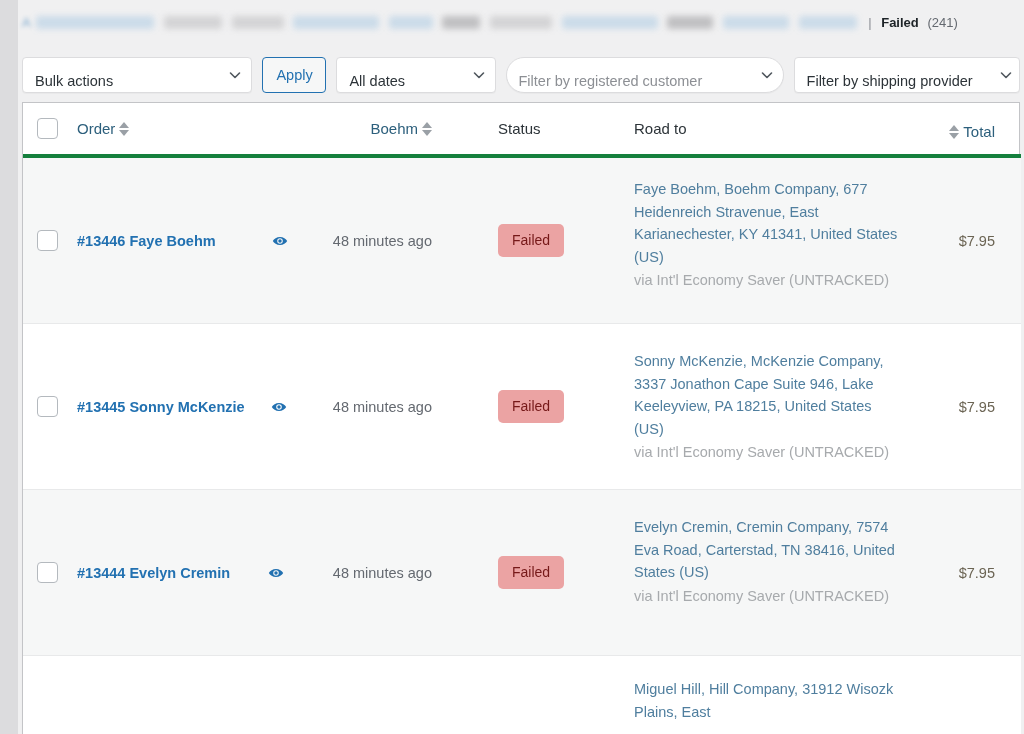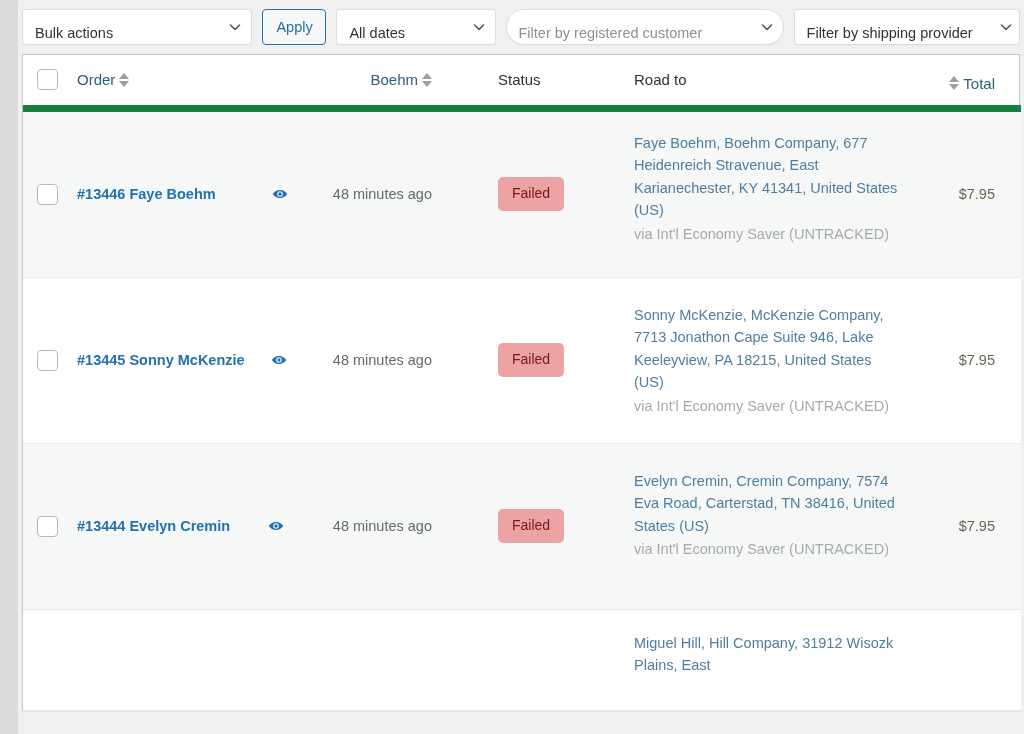--- a/index.html
+++ b/index.html
@@ -165,21 +165,21 @@
   col.c-ship   { width: 285px; }
   col.c-total  { width: 117px; }
 
   thead th {
     height: 53px;
     padding: 0;
     text-align: left;
     font-weight: normal;
     font-size: 15px;
     color: #2c3338;
-    border-bottom: 7px solid #15803d;
+    border-bottom: 4px solid #15803d;
     vertical-align: middle;
   }
   thead th.th-order  { padding-left: 6px; }
   thead th.th-date   { text-align: right; padding-right: 27px; }
   thead th.th-status { padding-left: 39px; }
   thead th.th-ship   { padding-left: 15px; }
   thead th.th-total  { text-align: right; padding-right: 26px; }
 
   .col-link {
     color: #2c5f7c;
@@ -299,20 +299,37 @@
   tr.partial .row-inner { height: 100px; align-items: flex-start; }
   tr.partial .ship-cell { padding-top: 22px; }
 </style>
 </head>
 <body>
 
 <div class="gutter"></div>
 
 <div class="page">
 
+  <div class="status-links">
+    <span class="ghost-a">A</span>
+    <span class="redacted-run rd-blue" style="width:118px"></span>
+    <span class="redacted-run rd-gray" style="width:58px"></span>
+    <span class="redacted-run rd-gray" style="width:52px"></span>
+    <span class="redacted-run rd-blue" style="width:86px"></span>
+    <span class="redacted-run rd-blue" style="width:44px"></span>
+    <span class="redacted-run rd-dark" style="width:38px"></span>
+    <span class="redacted-run rd-gray" style="width:62px"></span>
+    <span class="redacted-run rd-blue" style="width:96px"></span>
+    <span class="redacted-run rd-dark" style="width:46px"></span>
+    <span class="redacted-run rd-blue" style="width:66px"></span>
+    <span class="redacted-run rd-blue" style="width:58px"></span>
+    <span class="sep">|</span>
+    <span class="status-current">Failed</span>
+    <span class="status-count">(241)</span>
+  </div>
 
   <div class="tablenav">
 
     <div class="select-box" id="bulk-actions">
       <span>Bulk actions</span>
       <span class="caret">
         <svg viewBox="0 0 12 12" width="12" height="12">
             <path d="M1.5 4 L6 8.5 L10.5 4" fill="none" stroke="#50575e" stroke-width="1.6" stroke-linecap="round" stroke-linejoin="round"></path>
           </svg>
       </span>
@@ -464,21 +481,21 @@
               <span>48 minutes ago</span>
             </div>
           </td>
           <td>
             <div class="row-inner status-cell">
               <span class="status-badge">Failed</span>
             </div>
           </td>
           <td>
             <div class="row-inner ship-cell" style="display:block;padding-top:26px">
-              <span class="ship-address">Sonny McKenzie, McKenzie Company, 7713 Jonathon Cape Suite 946, Lake Keeleyview, PA 18215, United States (US)</span>
+              <span class="ship-address">Sonny McKenzie, McKenzie Company, 3337 Jonathon Cape Suite 946, Lake Keeleyview, PA 18215, United States (US)</span>
               <span class="ship-method">via Int'l Economy Saver (UNTRACKED)</span>
             </div>
           </td>
           <td>
             <div class="row-inner total-cell" style="justify-content:flex-end">
               <span>$7.95</span>
             </div>
           </td>
         </tr>
 

